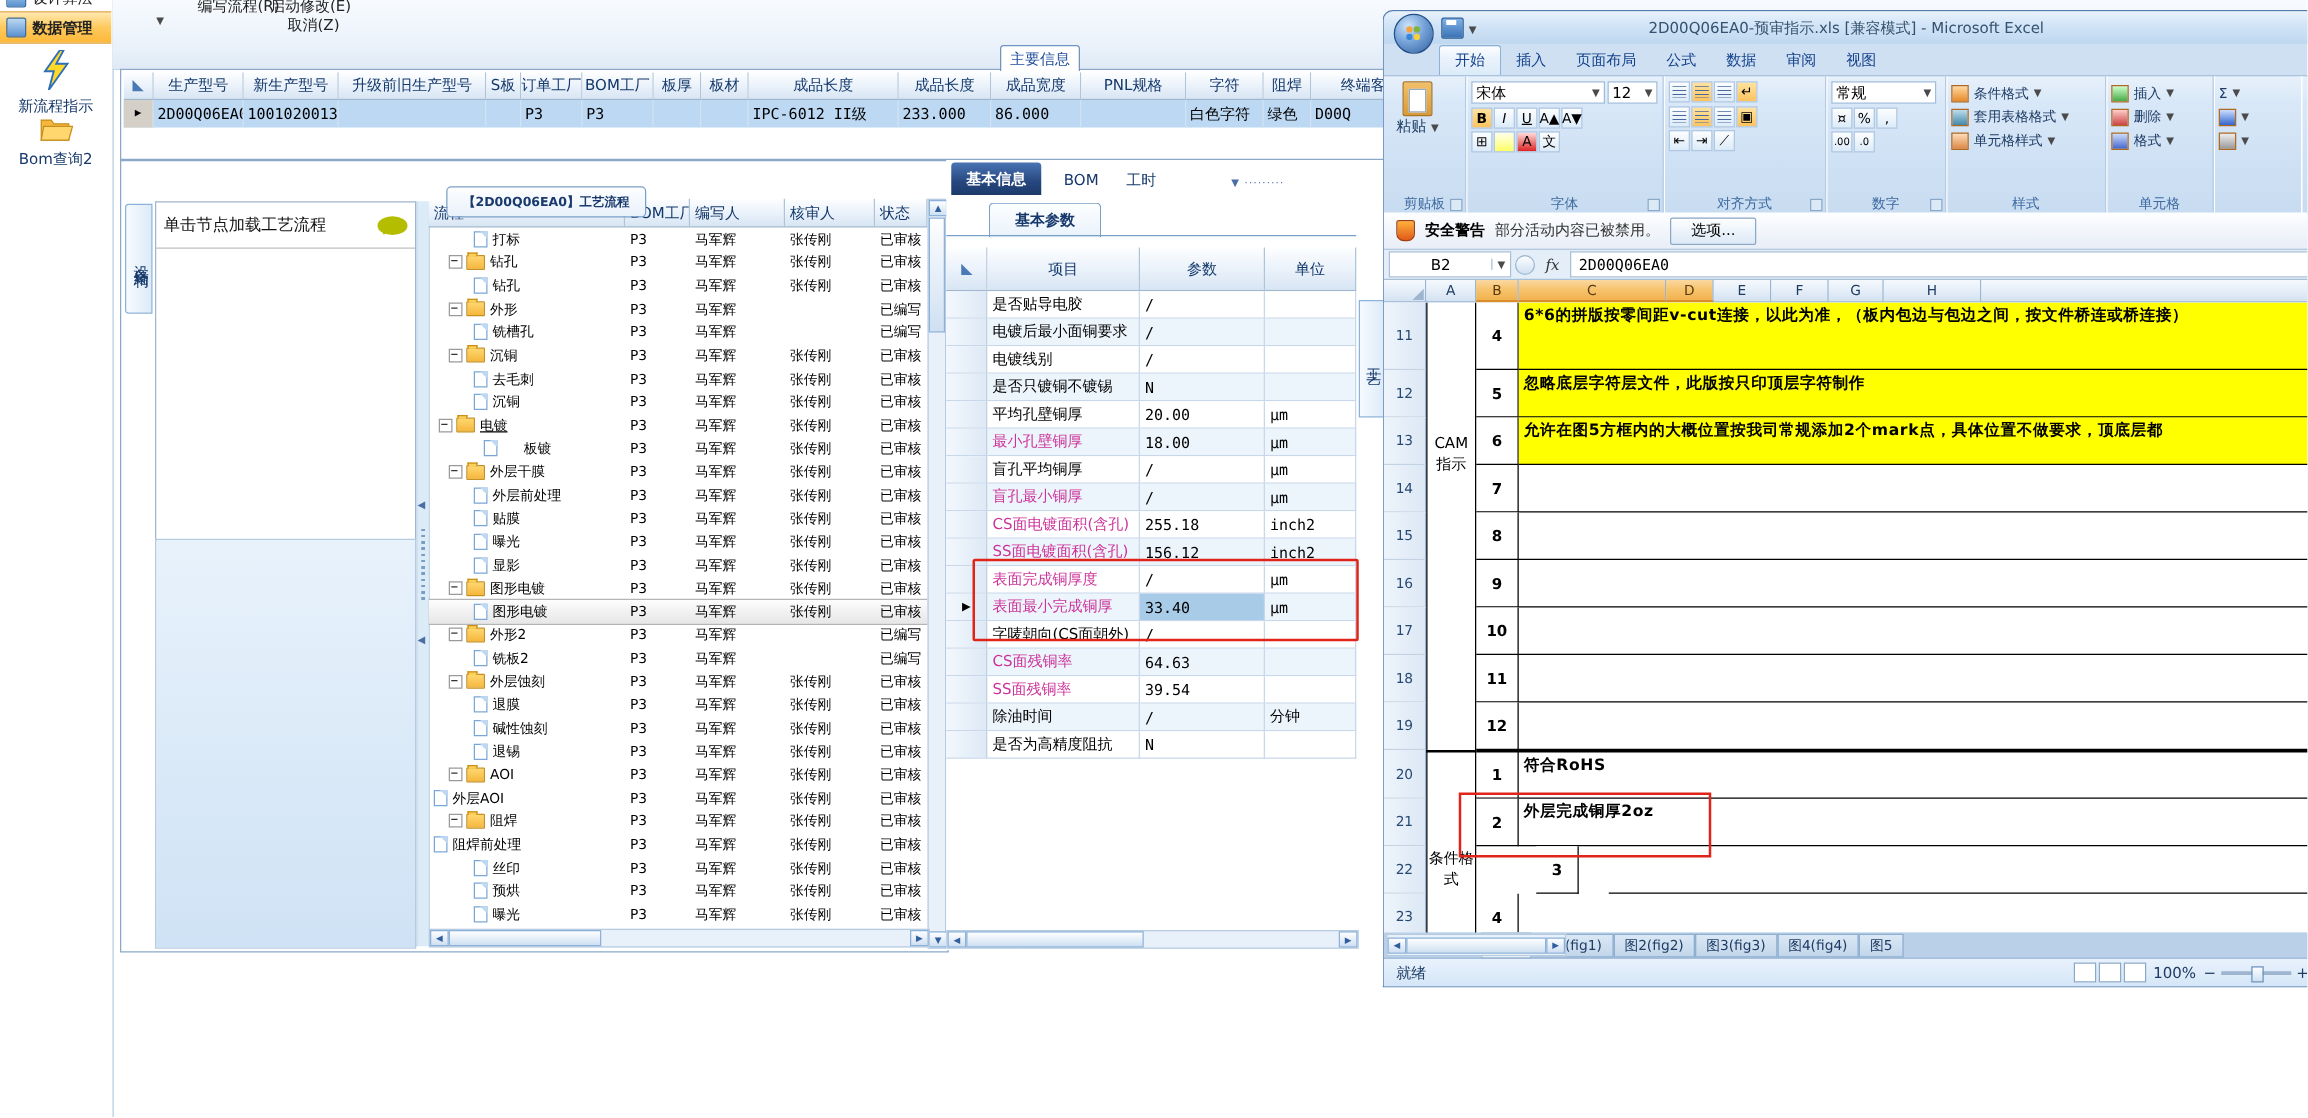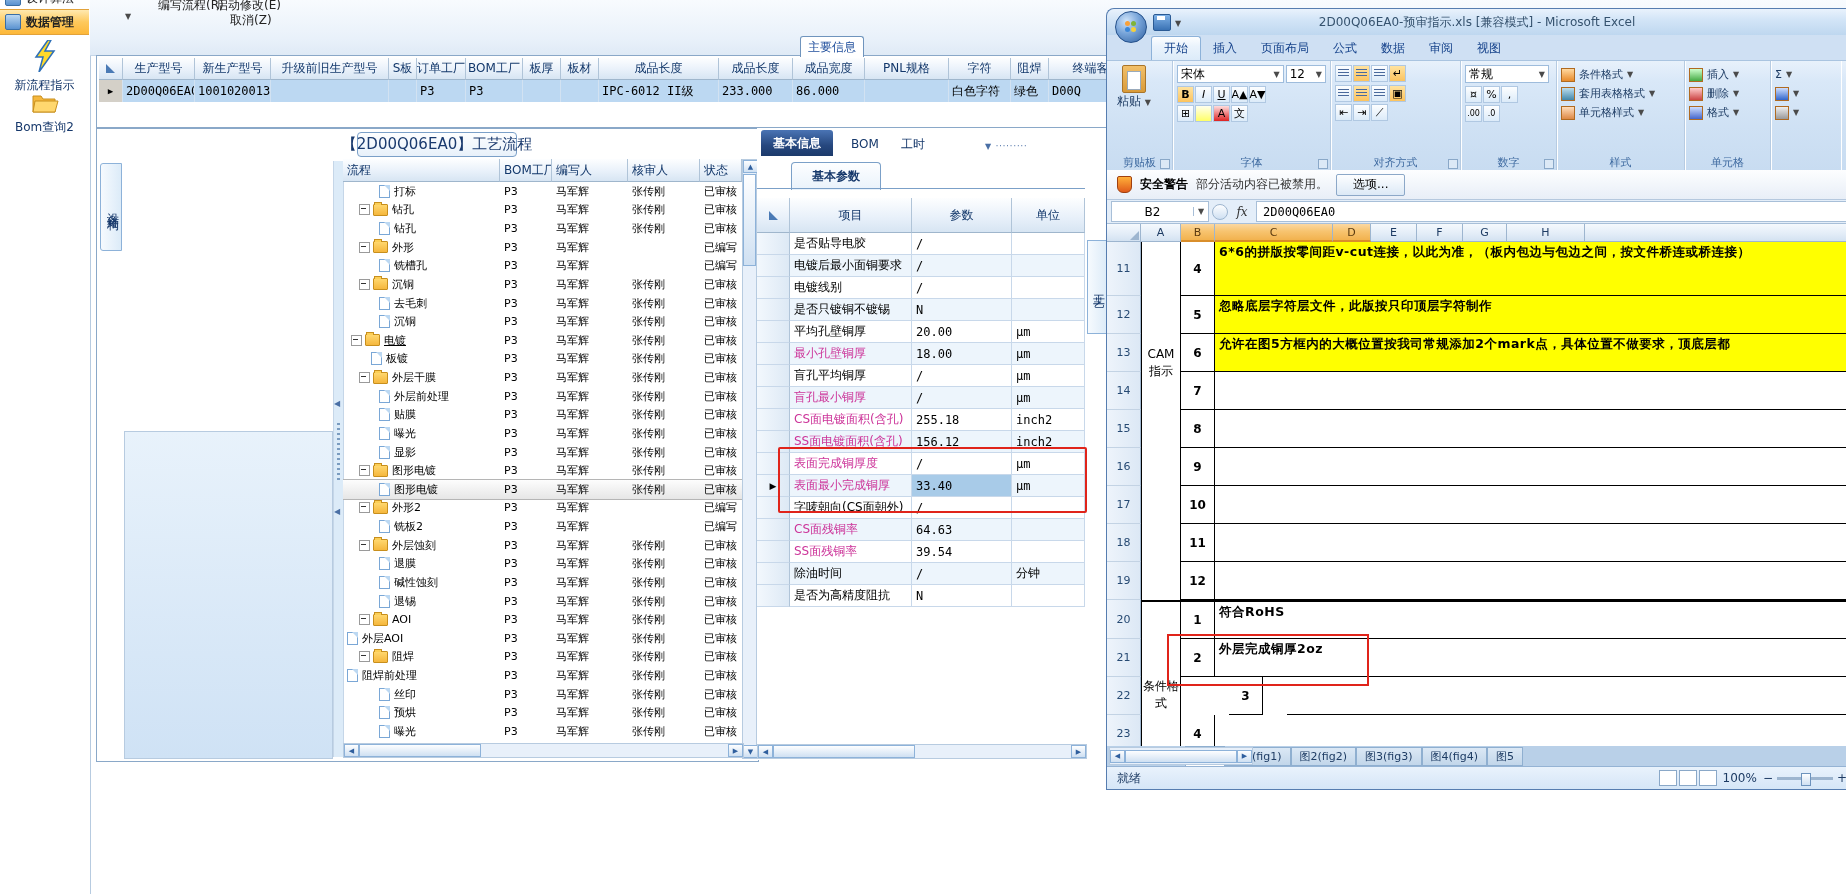--- a/index.html
+++ b/index.html
@@ -23,21 +23,21 @@
   .main-tab{left:800px;top:36px;width:62px;height:20px;background:#fff;border:1px solid #6f94bd;border-bottom:none;border-radius:3px 3px 0 0;color:#1f4e9c;text-align:center;line-height:20px;z-index:2}
   .grid-panel{left:96px;top:55px;width:1110px;height:71px;background:#fff;border:1px solid #8aa8c8}
   .grid-row{position:absolute;left:2px;display:flex}
   .gh{background:linear-gradient(#fdfeff,#e9f1fa 55%,#d7e5f3);border-right:1px solid #b0c4d8;border-bottom:1px solid #9fb6cc;color:#13386b;display:flex;align-items:center;justify-content:center;height:22px;box-sizing:border-box;flex:none;overflow:hidden;white-space:nowrap}
   .gd{border-right:1px solid #d2e2f2;display:flex;align-items:center;height:22px;box-sizing:border-box;padding-left:3px;flex:none;overflow:hidden;white-space:nowrap;font-family:"DejaVu Sans Mono","Liberation Mono",monospace;font-size:12px}
   .sel-row{background:#bcd8f2}
   .tri-corner{width:0;height:0;border-left:9px solid #4a7ab5;border-top:9px solid transparent}
   .row-marker{color:#000;font-size:9px;background:#d4d0c8;justify-content:center;padding-left:0}
   
   .flow-panel{left:96px;top:128px;width:661px;height:632px;background:#fff;border:1px solid #8aa8c8}
-  .flow-title{position:absolute;left:260px;top:3px;width:158px;height:23px;background:linear-gradient(#fdfeff,#e8f1fa);border:1px solid #7ba0c8;border-radius:4px;display:flex;align-items:center;justify-content:center;color:#1a3a6e;font-weight:normal;font-size:15px;z-index:3;white-space:nowrap}
+  .flow-title{position:absolute;left:260px;top:20px;width:158px;height:23px;background:linear-gradient(#fdfeff,#e8f1fa);border:1px solid #7ba0c8;border-radius:4px;display:flex;align-items:center;justify-content:center;color:#1a3a6e;font-weight:bold;font-size:10px;z-index:3;white-space:nowrap}
   .vtab{position:absolute;background:linear-gradient(90deg,#f6fafe,#dcebf8);border:1px solid #8db2d9;color:#16386b;writing-mode:vertical-rl;text-align:center;letter-spacing:2px;font-size:12px}
   .hint-panel{position:absolute;left:27px;top:32px;width:207px;height:270px;background:#fff;border:1px solid #9eb6ce}
   .hint-row{height:36px;border-bottom:1px solid #c0c0c0;display:flex;align-items:center;padding:0 6px;font-size:13px;color:#111;justify-content:space-between}
   .bubble{width:24px;height:15px;background:#b5bd00;border-radius:50%;position:relative;flex:none}
   .bubble:after{content:'';position:absolute;left:3px;bottom:-5px;border:5px solid transparent;border-top-color:#b5bd00;border-left-width:2px}
   .blue-fill{position:absolute;left:27px;top:302px;width:207px;height:326px;background:linear-gradient(#e8f2fb,#cfe2f5);border:1px solid #b7cbe0}
   .vsplit{position:absolute;left:236px;top:32px;width:9px;height:596px;background:#dcebf8;border-left:1px solid #c5d6e8;border-right:1px solid #c5d6e8}
   .vsplit .dots{position:absolute;left:3px;top:44%;width:3px;height:60px;background:repeating-linear-gradient(#7a9cc0 0 2px,transparent 2px 5px)}
   .vsplit .ar{position:absolute;left:0;color:#4a6fa5;font-size:8px}
   .tree-head{position:absolute;left:246px;top:30px;display:flex}
@@ -204,20 +204,26 @@
         <div class="gd" style="width: 84px;"></div>
         <div class="gd" style="width: 62px;">白色字符</div>
         <div class="gd" style="width: 38px;">绿色</div>
         <div class="gd" style="width: 120px;">D00Q</div>
       </div>
   </div>
 
   <div class="abs flow-panel">
     <div class="flow-title">【2D00Q06EA0】工艺流程</div>
     <div class="vtab" style="left:3px;top:34px;width:20px;height:86px;border-radius:3px 0 0 3px">设备结构</div>
+    <div class="hint-panel">
+      <div class="hint-row">
+        <span>单击节点加载工艺流程</span>
+        <span class="bubble"></span>
+      </div>
+    </div>
     <div class="blue-fill"></div>
     <div class="vsplit">
       <span class="dots"></span>
       <span class="ar" style="top:40%">◀</span>
       <span class="ar" style="top:58%">◀</span>
     </div>
     <div class="tree-head" id="tree-header">
         <div class="gh" style="width: 157px; height: 23px; justify-content: flex-start; padding-left: 4px; box-sizing: border-box;">流程</div>
         <div class="gh" style="width: 52px; height: 23px; justify-content: flex-start; padding-left: 4px; box-sizing: border-box;">BOM工厂</div>
         <div class="gh" style="width: 76px; height: 23px; justify-content: flex-start; padding-left: 4px; box-sizing: border-box;">编写人</div>
@@ -313,21 +319,21 @@
             <span class="expand"></span>
             <span class="ifolder"></span>
             <span>电镀</span>
           </div>
           <div class="tcell" style="width: 52px;">P3</div>
           <div class="tcell" style="width: 76px;">马军辉</div>
           <div class="tcell" style="width: 72px;">张传刚</div>
           <div class="tcell" style="width: 42px;">已审核</div>
         </div>
         <div class="trow">
-          <div class="tcell" style="width: 157px; padding-left: 28px;">
+          <div class="tcell" style="width: 157px; padding-left: 44px; gap: 17px;">
             <span class="idoc"></span>
             <span>板镀</span>
           </div>
           <div class="tcell" style="width: 52px;">P3</div>
           <div class="tcell" style="width: 76px;">马军辉</div>
           <div class="tcell" style="width: 72px;">张传刚</div>
           <div class="tcell" style="width: 42px;">已审核</div>
         </div>
         <div class="trow">
           <div class="tcell" style="width: 157px; padding-left: 16px;">

